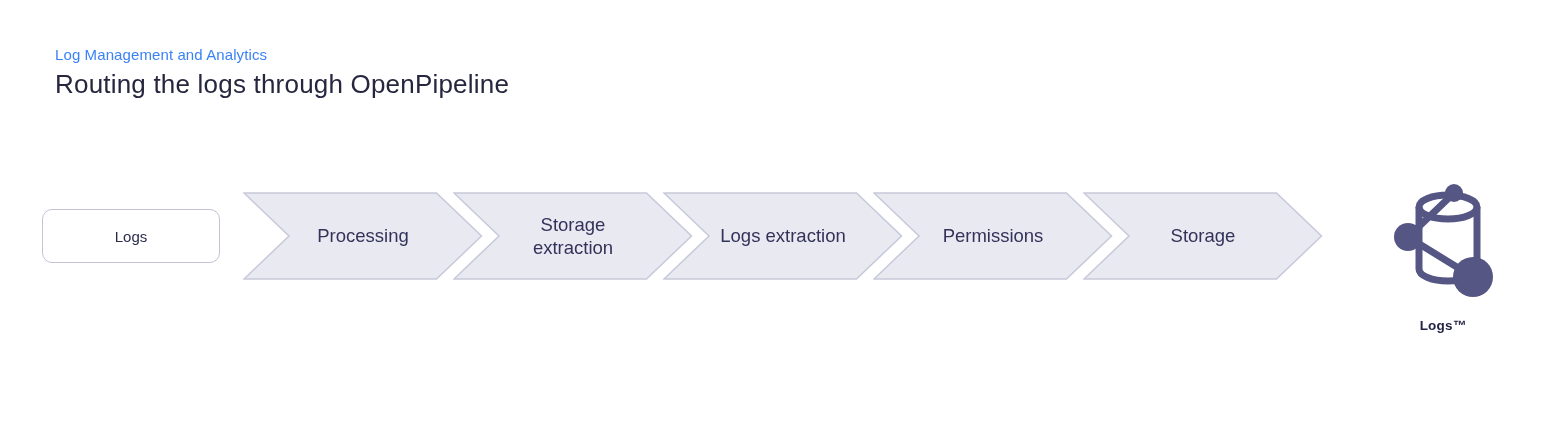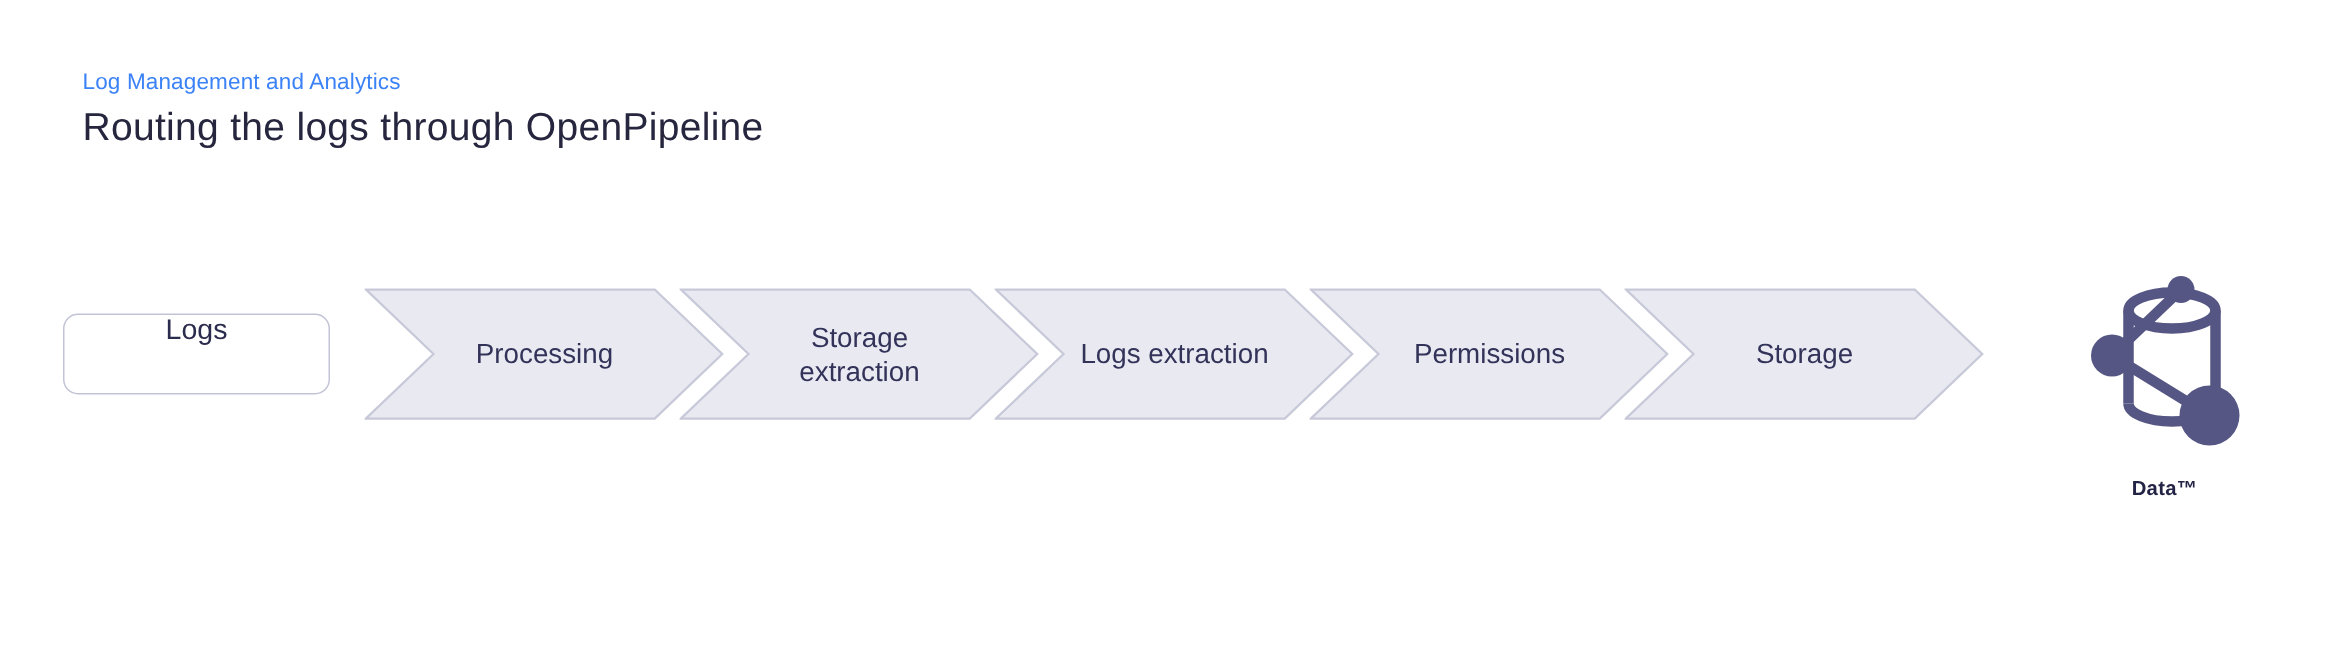--- a/index.html
+++ b/index.html
@@ -30,22 +30,22 @@
     left: 42px; top: 192px;
     height: 88px;
     display: flex;
     align-items: center;
   }
   .source-box {
     width: 178px; height: 54px;
     background: #ffffff;
     border: 1.6px solid #c2c4d6;
     border-radius: 10px;
-    display: flex; justify-content: center;
-    font-size: 19px;
+    display: flex; align-items: center; justify-content: center;
+    font-size: 15px;
     color: #2b2b4d;
     flex: 0 0 auto;
   }
   .chevron {
     position: relative;
     width: 240px; height: 88px;
     flex: 0 0 auto;
   }
   .chevron + .chevron { margin-left: -30px; }
   .chevron.first { margin-left: 23px; }
@@ -148,14 +148,14 @@
       <line x1="63" y1="13" x2="17" y2="57"></line>
       <line x1="17" y1="57" x2="82" y2="97"></line>
     </g>
 
     <g fill="#565684">
       <circle cx="63" cy="13" r="9"></circle>
       <circle cx="17" cy="57" r="14"></circle>
       <circle cx="82" cy="97" r="20"></circle>
     </g>
   </svg>
-  <div class="grail-label">Data™</div>
+  <div class="grail-label">Logs™</div>
 </div>
 
 </body></html>

